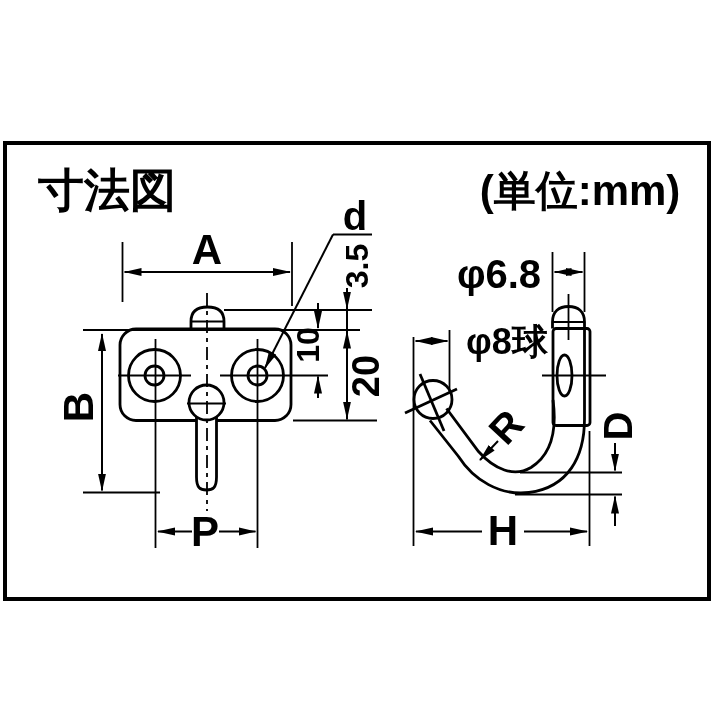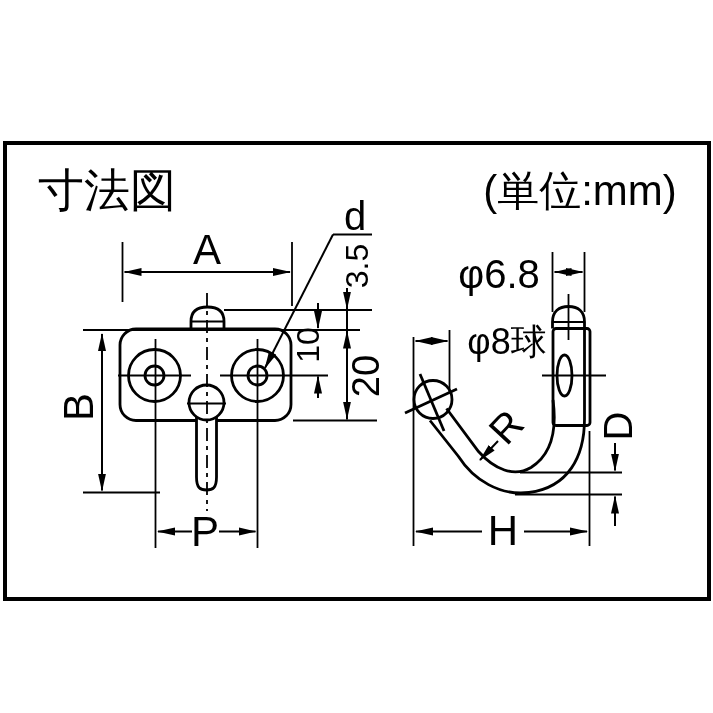--- a/index.html
+++ b/index.html
@@ -1,17 +1,17 @@
 <!DOCTYPE html>
 <html><head>
 <meta charset="utf-8">
 <style>
   html,body{margin:0;padding:0;background:#ffffff;}
   .stage{position:relative;width:713px;height:713px;background:#ffffff;overflow:hidden;
-         font-family:"Liberation Sans","DejaVu Sans",sans-serif;}
+         font-family:"Liberation Sans","DejaVu Sans",sans-serif;font-weight:bold;}
   svg{position:absolute;left:0;top:0;}
   svg text{fill:#000;font-family:"Liberation Sans","DejaVu Sans",sans-serif;}
   .part{stroke:#000;stroke-width:2.8;fill:none;}
   .partfill{stroke:#000;stroke-width:2.8;fill:#ffffff;}
   .med{stroke:#000;stroke-width:2.2;fill:none;}
   .ext{stroke:#000;stroke-width:1.8;fill:none;}
   .dim{stroke:#000;stroke-width:2;fill:none;}
   .cl{stroke:#000;stroke-width:1.8;fill:none;stroke-dasharray:13 5 4 5;}
 </style>
 </head>

